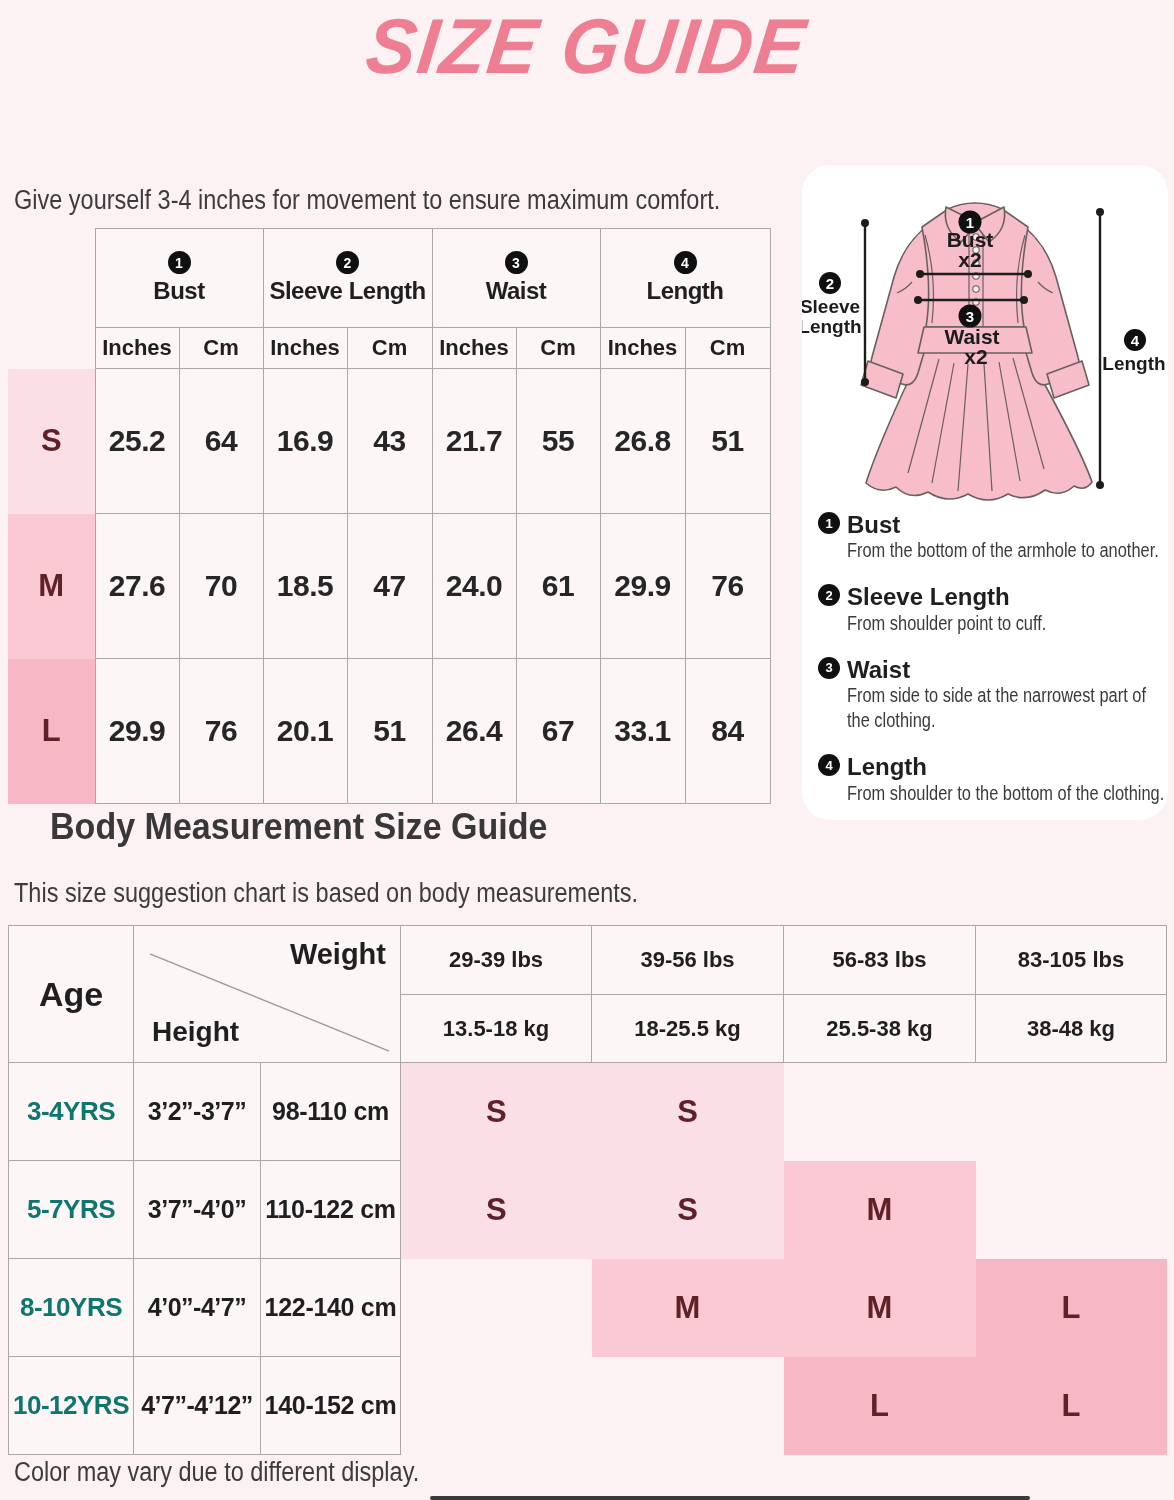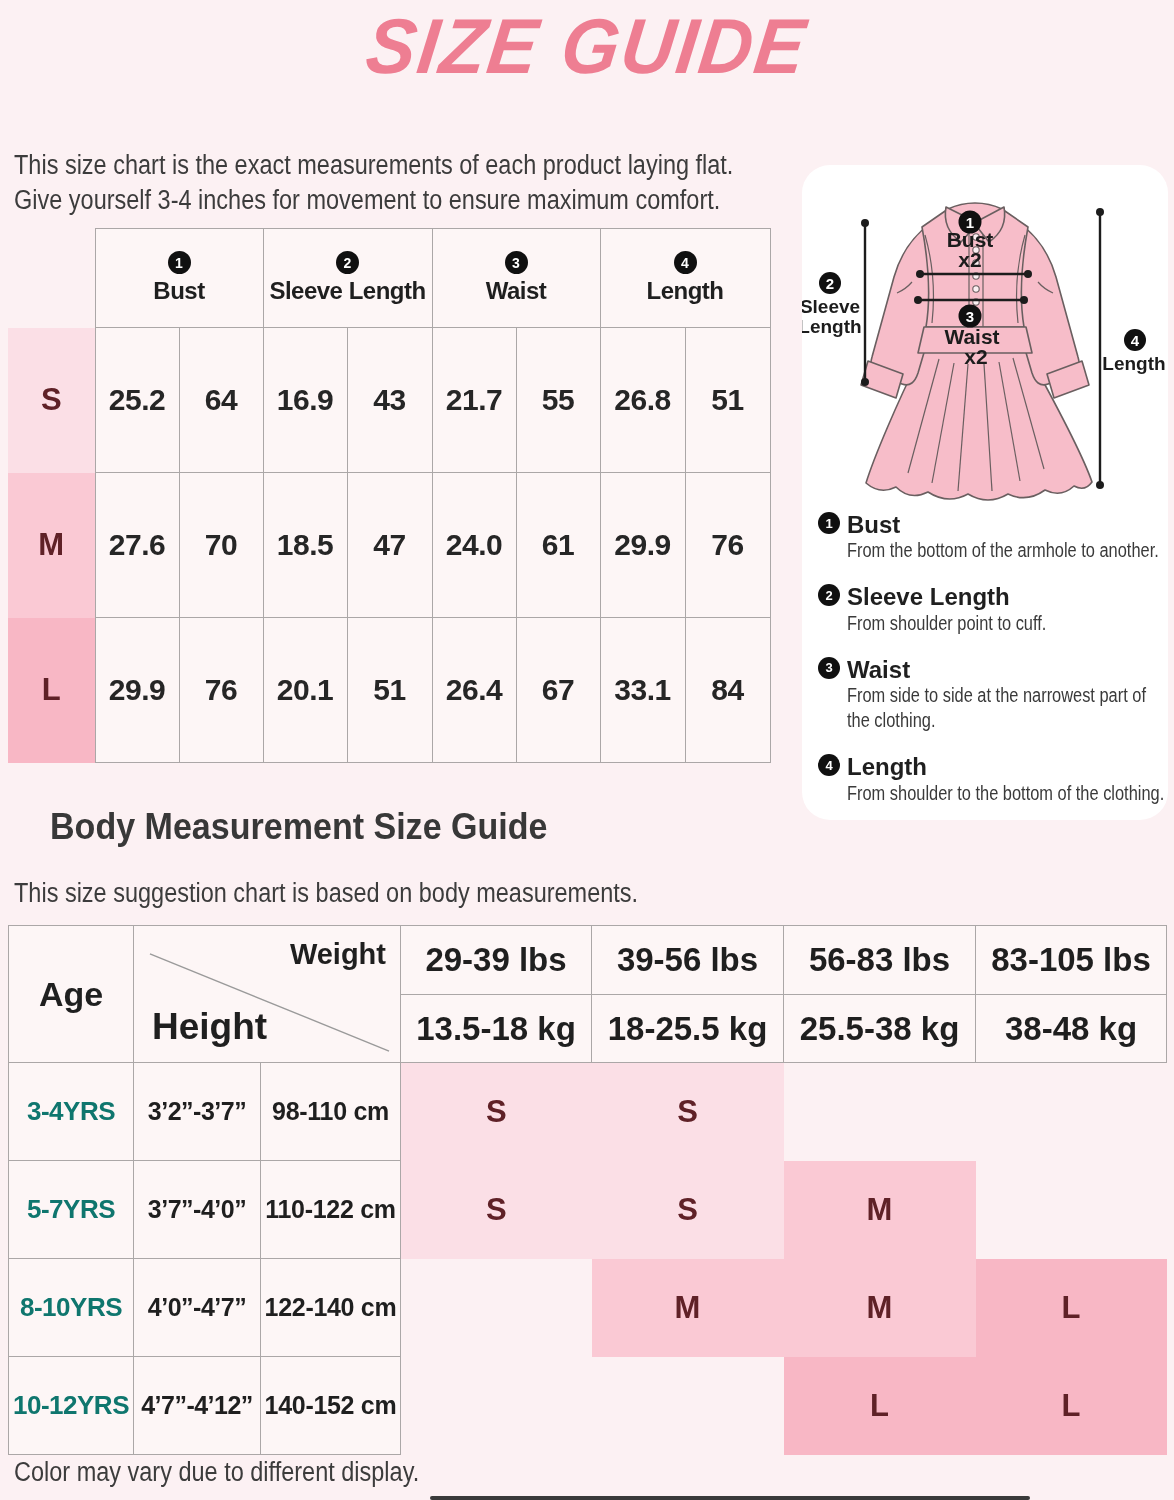--- a/index.html
+++ b/index.html
@@ -64,47 +64,44 @@
     transform:scaleX(0.82);transform-origin:0 0;}
 
   
   .btable{position:absolute;left:8px;top:925px;width:1158px;}
   .btable th,.btable td{padding:0;text-align:center;vertical-align:middle;}
   .btable .bcell{border:1px solid var(--border);background:var(--cell-bg);}
   .btable .hrow1{height:69px;}
   .btable .hrow2{height:68px;}
   .btable .drow{height:98px;}
   .age-h{font-size:34px;font-weight:bold;color:#1f1f1f;}
-  .lbs{font-size:33px;font-weight:bold;color:#1f1f1f;}
+  .lbs{font-size:22px;font-weight:bold;color:#1f1f1f;}
   .agec{font-size:26px;font-weight:bold;color:#0f766e;letter-spacing:-0.5px;}
   .hftc{font-size:25px;font-weight:bold;color:#1f1f1f;letter-spacing:-0.5px;margin-top:8px;}
   .hcmc{font-size:25px;font-weight:bold;color:#1f1f1f;letter-spacing:-0.3px;}
   .szc{border:none;font-size:31px;font-weight:bold;color:var(--maroon);background:transparent;}
   .diag-th{position:relative;}
   .diag-line{position:absolute;inset:0;width:100%;height:100%;}
   .diag-line line{stroke:#9a9a9a;stroke-width:1.4;}
   .diag-weight{position:absolute;top:12px;right:14px;font-size:29px;font-weight:bold;color:#1f1f1f;}
-  .diag-height{position:absolute;bottom:14px;left:18px;font-size:37px;font-weight:bold;color:#1f1f1f;}
+  .diag-height{position:absolute;bottom:14px;left:18px;font-size:28px;font-weight:bold;color:#1f1f1f;}
 
   .footer{position:absolute;left:14px;top:1459px;font-size:27px;color:var(--text);line-height:1;}
   .bottom-bar{position:absolute;left:430px;top:1496px;width:600px;height:4px;
     background:var(--bar);border-radius:2px;}
 </style>
 </head>
 <body>
 
 <div class="page">
 
   <div class="title-wrap">
     <span class="main-title">SIZE GUIDE</span>
   </div>
 
-  <div class="p" style="top:152px;">
-    <span class="cx87">This size chart is the exact measurements of each product laying flat.</span>
-  </div>
   <div class="p" style="top:187px;">
     <span class="cx87">Give yourself 3-4 inches for movement to ensure maximum comfort.</span>
   </div>
 
   <table class="ctable">
     <colgroup>
       <col style="width:87px">
         <col style="width:84px">
         <col style="width:84px">
         <col style="width:84px">
@@ -126,20 +123,31 @@
         <div class="group-label">Sleeve Length</div>
       </th>
       <th colspan="2">
         <span class="badge">3</span>
         <div class="group-label">Waist</div>
       </th>
       <th colspan="2">
         <span class="badge">4</span>
         <div class="group-label">Length</div>
       </th>
+    </tr>
+    <tr class="unit-row">
+      <td class="nob"></td>
+      <th class="unit">Inches</th>
+      <th class="unit">Cm</th>
+      <th class="unit">Inches</th>
+      <th class="unit">Cm</th>
+      <th class="unit">Inches</th>
+      <th class="unit">Cm</th>
+      <th class="unit">Inches</th>
+      <th class="unit">Cm</th>
     </tr>
     <tr class="data-row">
       <td class="size-cell zone-s">S</td>
       <td class="val">25.2</td>
       <td class="val">64</td>
       <td class="val">16.9</td>
       <td class="val">43</td>
       <td class="val">21.7</td>
       <td class="val">55</td>
       <td class="val">26.8</td>

